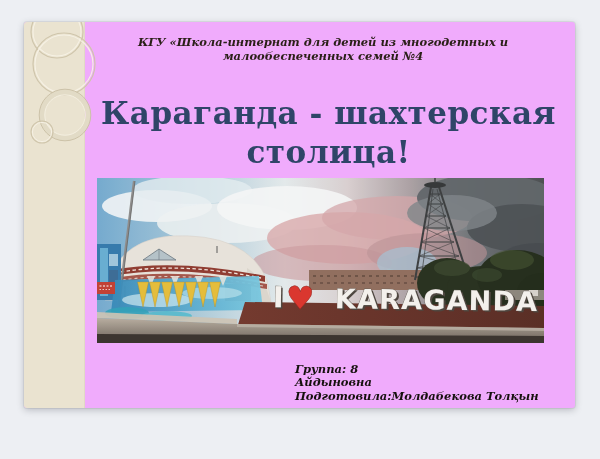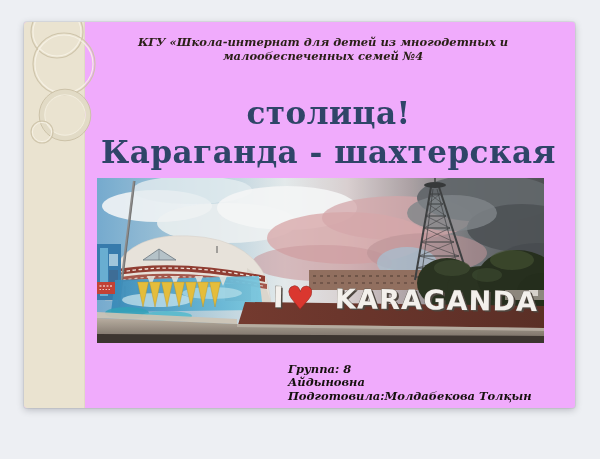--- a/index.html
+++ b/index.html
@@ -28,21 +28,21 @@
     position:absolute;left:60px;right:2px;top:72px;text-align:center;
     font-size:31px;font-weight:bold;line-height:1.26;color:#2f4568;
     letter-spacing:.5px;
   }
   .photo-frame{
     position:absolute;left:73px;top:156px;width:447px;height:165px;
     overflow:hidden;background:#cfd4d6;
   }
   .photo-frame svg{display:block;}
   .credits{
-    position:absolute;left:239px;top:341px;width:290px;
+    position:absolute;left:246px;top:341px;width:290px;
     font-size:11.5px;font-weight:bold;font-style:italic;
     line-height:13.4px;color:#16110e;
   }
   .credits .ind{padding-left:25px;}
   .credits .ind2{padding-left:17px;}
 </style>
 </head>
 <body>
 
 <div class="slide">
@@ -61,22 +61,22 @@
         <circle cx="18" cy="110" r="9.6" stroke="#f6f1e4" stroke-width="1"></circle>
       </g>
     </svg>
   </div>
 
   <div class="slide-header">
     <div class="inner">КГУ «Школа-интернат для детей из многодетных и малообеспеченных семей №4</div>
   </div>
 
   <div class="slide-title">
+    <div>Караганда - шахтерская</div>
     <div>столица!</div>
-    <div>Караганда - шахтерская</div>
   </div>
 
   <div class="photo-frame">
     <svg width="447" height="165" viewBox="0 0 447 165" preserveAspectRatio="none">
       <defs>
         <linearGradient id="sky" x1="0" y1="0" x2="1" y2="0">
           <stop offset="0" stop-color="#6fa8cf"></stop>
           <stop offset=".22" stop-color="#a8c9da"></stop>
           <stop offset=".42" stop-color="#e3eaec"></stop>
           <stop offset=".56" stop-color="#d8cfd1"></stop>

